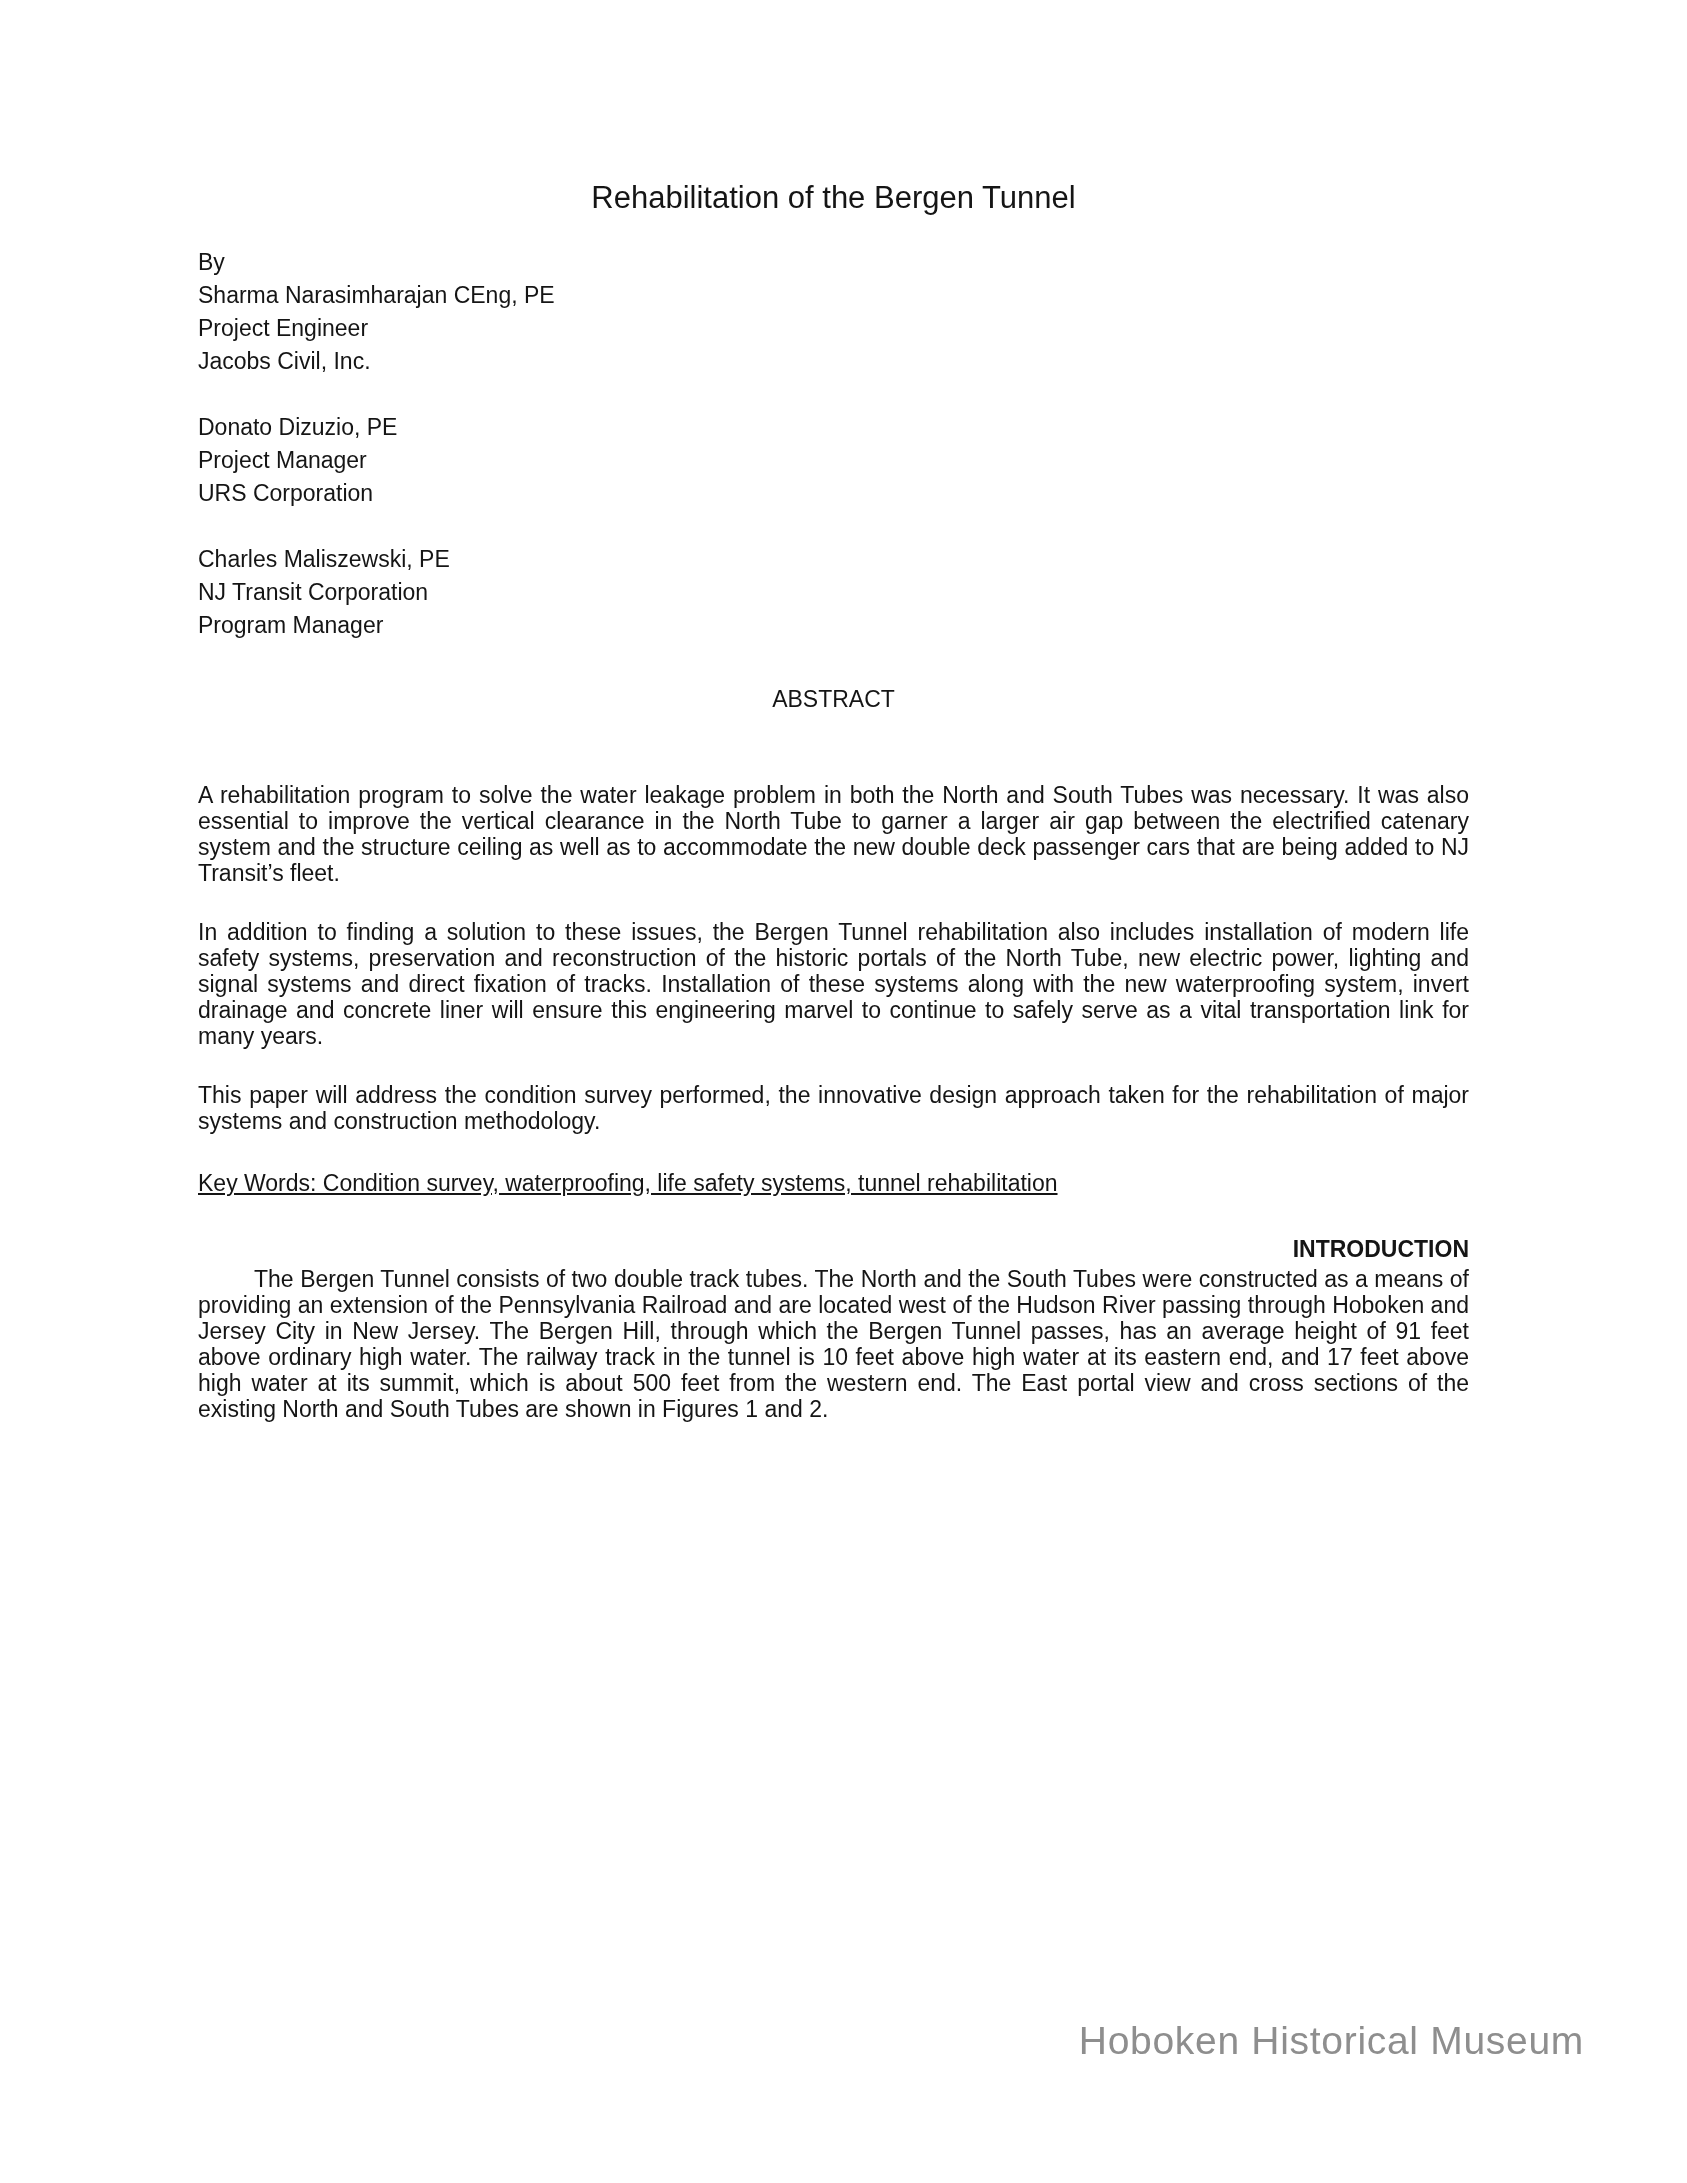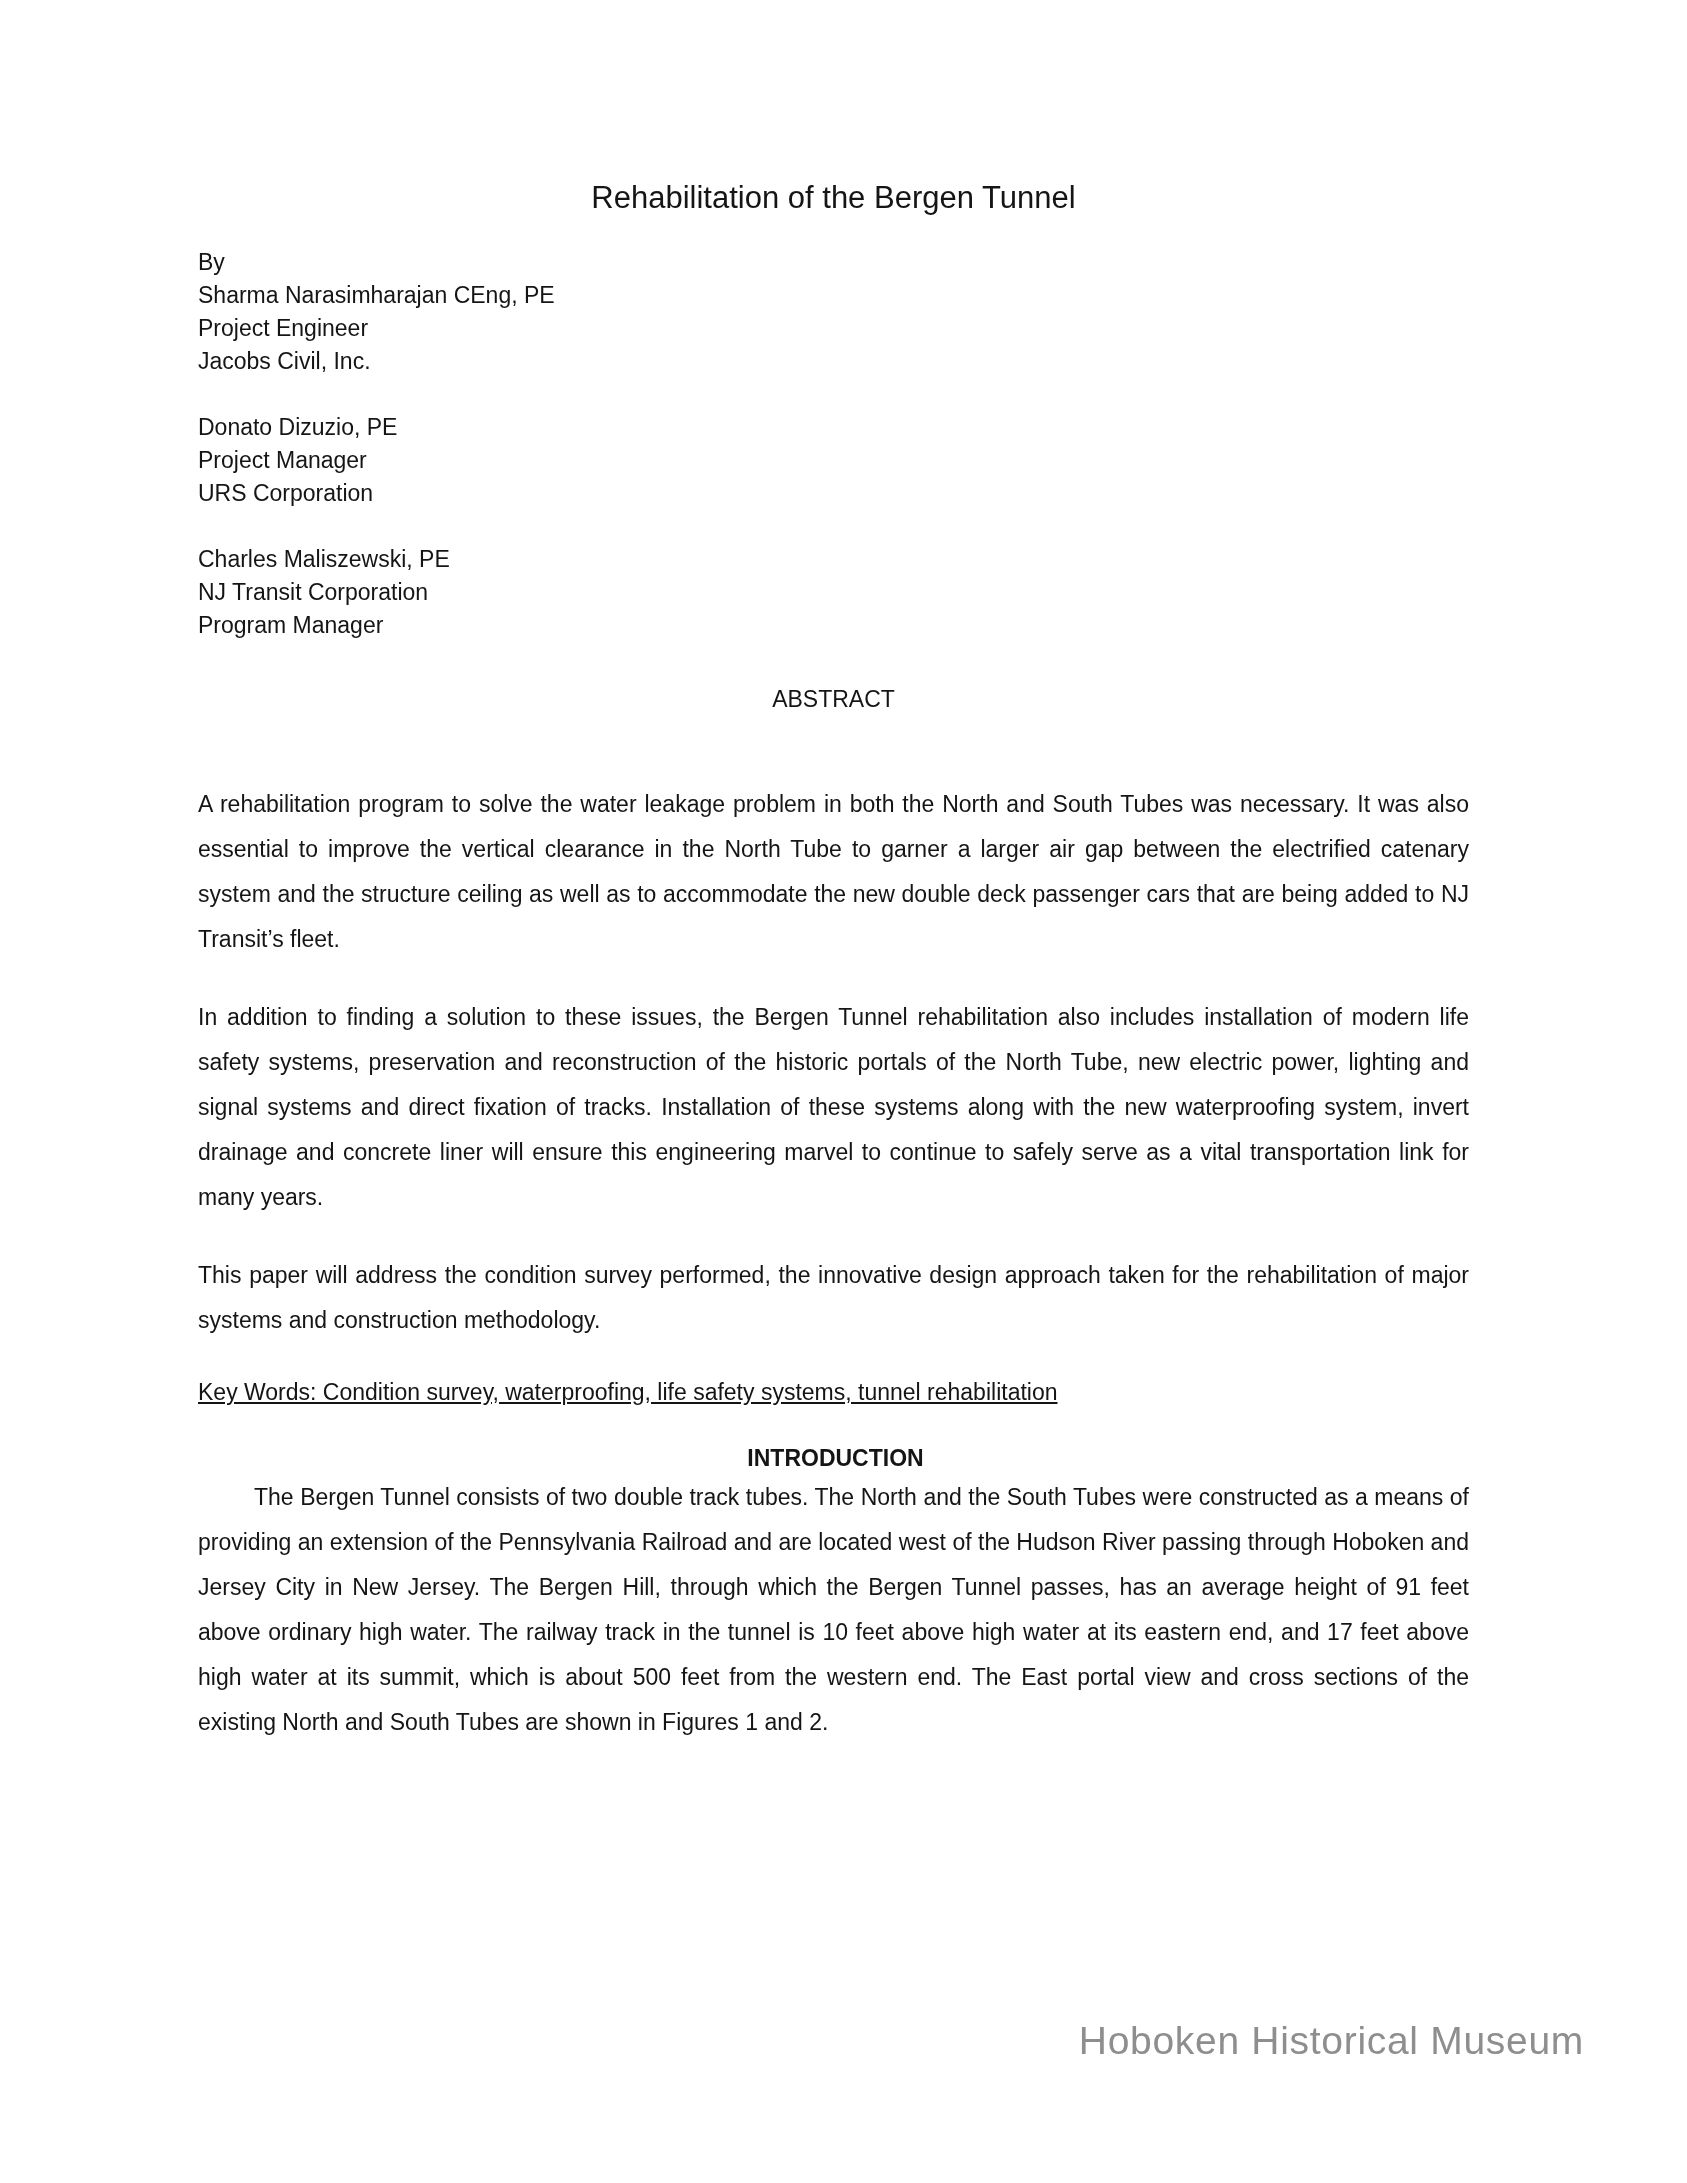--- a/index.html
+++ b/index.html
@@ -47,38 +47,38 @@
   }
   .abstract-heading {
     font-size: 23px;
     font-weight: 400;
     text-align: center;
     margin: 41px 0 0 0;
     line-height: 33px;
   }
   .para {
     font-size: 23px;
-    line-height: 45px;
+    line-height: 26px;
     text-align: justify;
     margin: 33px 0 0 0;
   }
   .para.first-abstract {
     margin-top: 66px;
   }
   .keywords {
     font-size: 23px;
     line-height: 33px;
     text-align: left;
     margin: 33px 0 0 0;
     text-decoration: underline;
   }
   .section-heading {
     font-size: 23px;
     font-weight: 700;
-    text-align: center;
+    text-align: right;
     margin: 33px 0 0 4px;
     line-height: 33px;
   }
   .para.intro {
     margin-top: 0;
     text-indent: 56px;
   }
   .watermark {
     position: absolute;
     top: 2019px;

